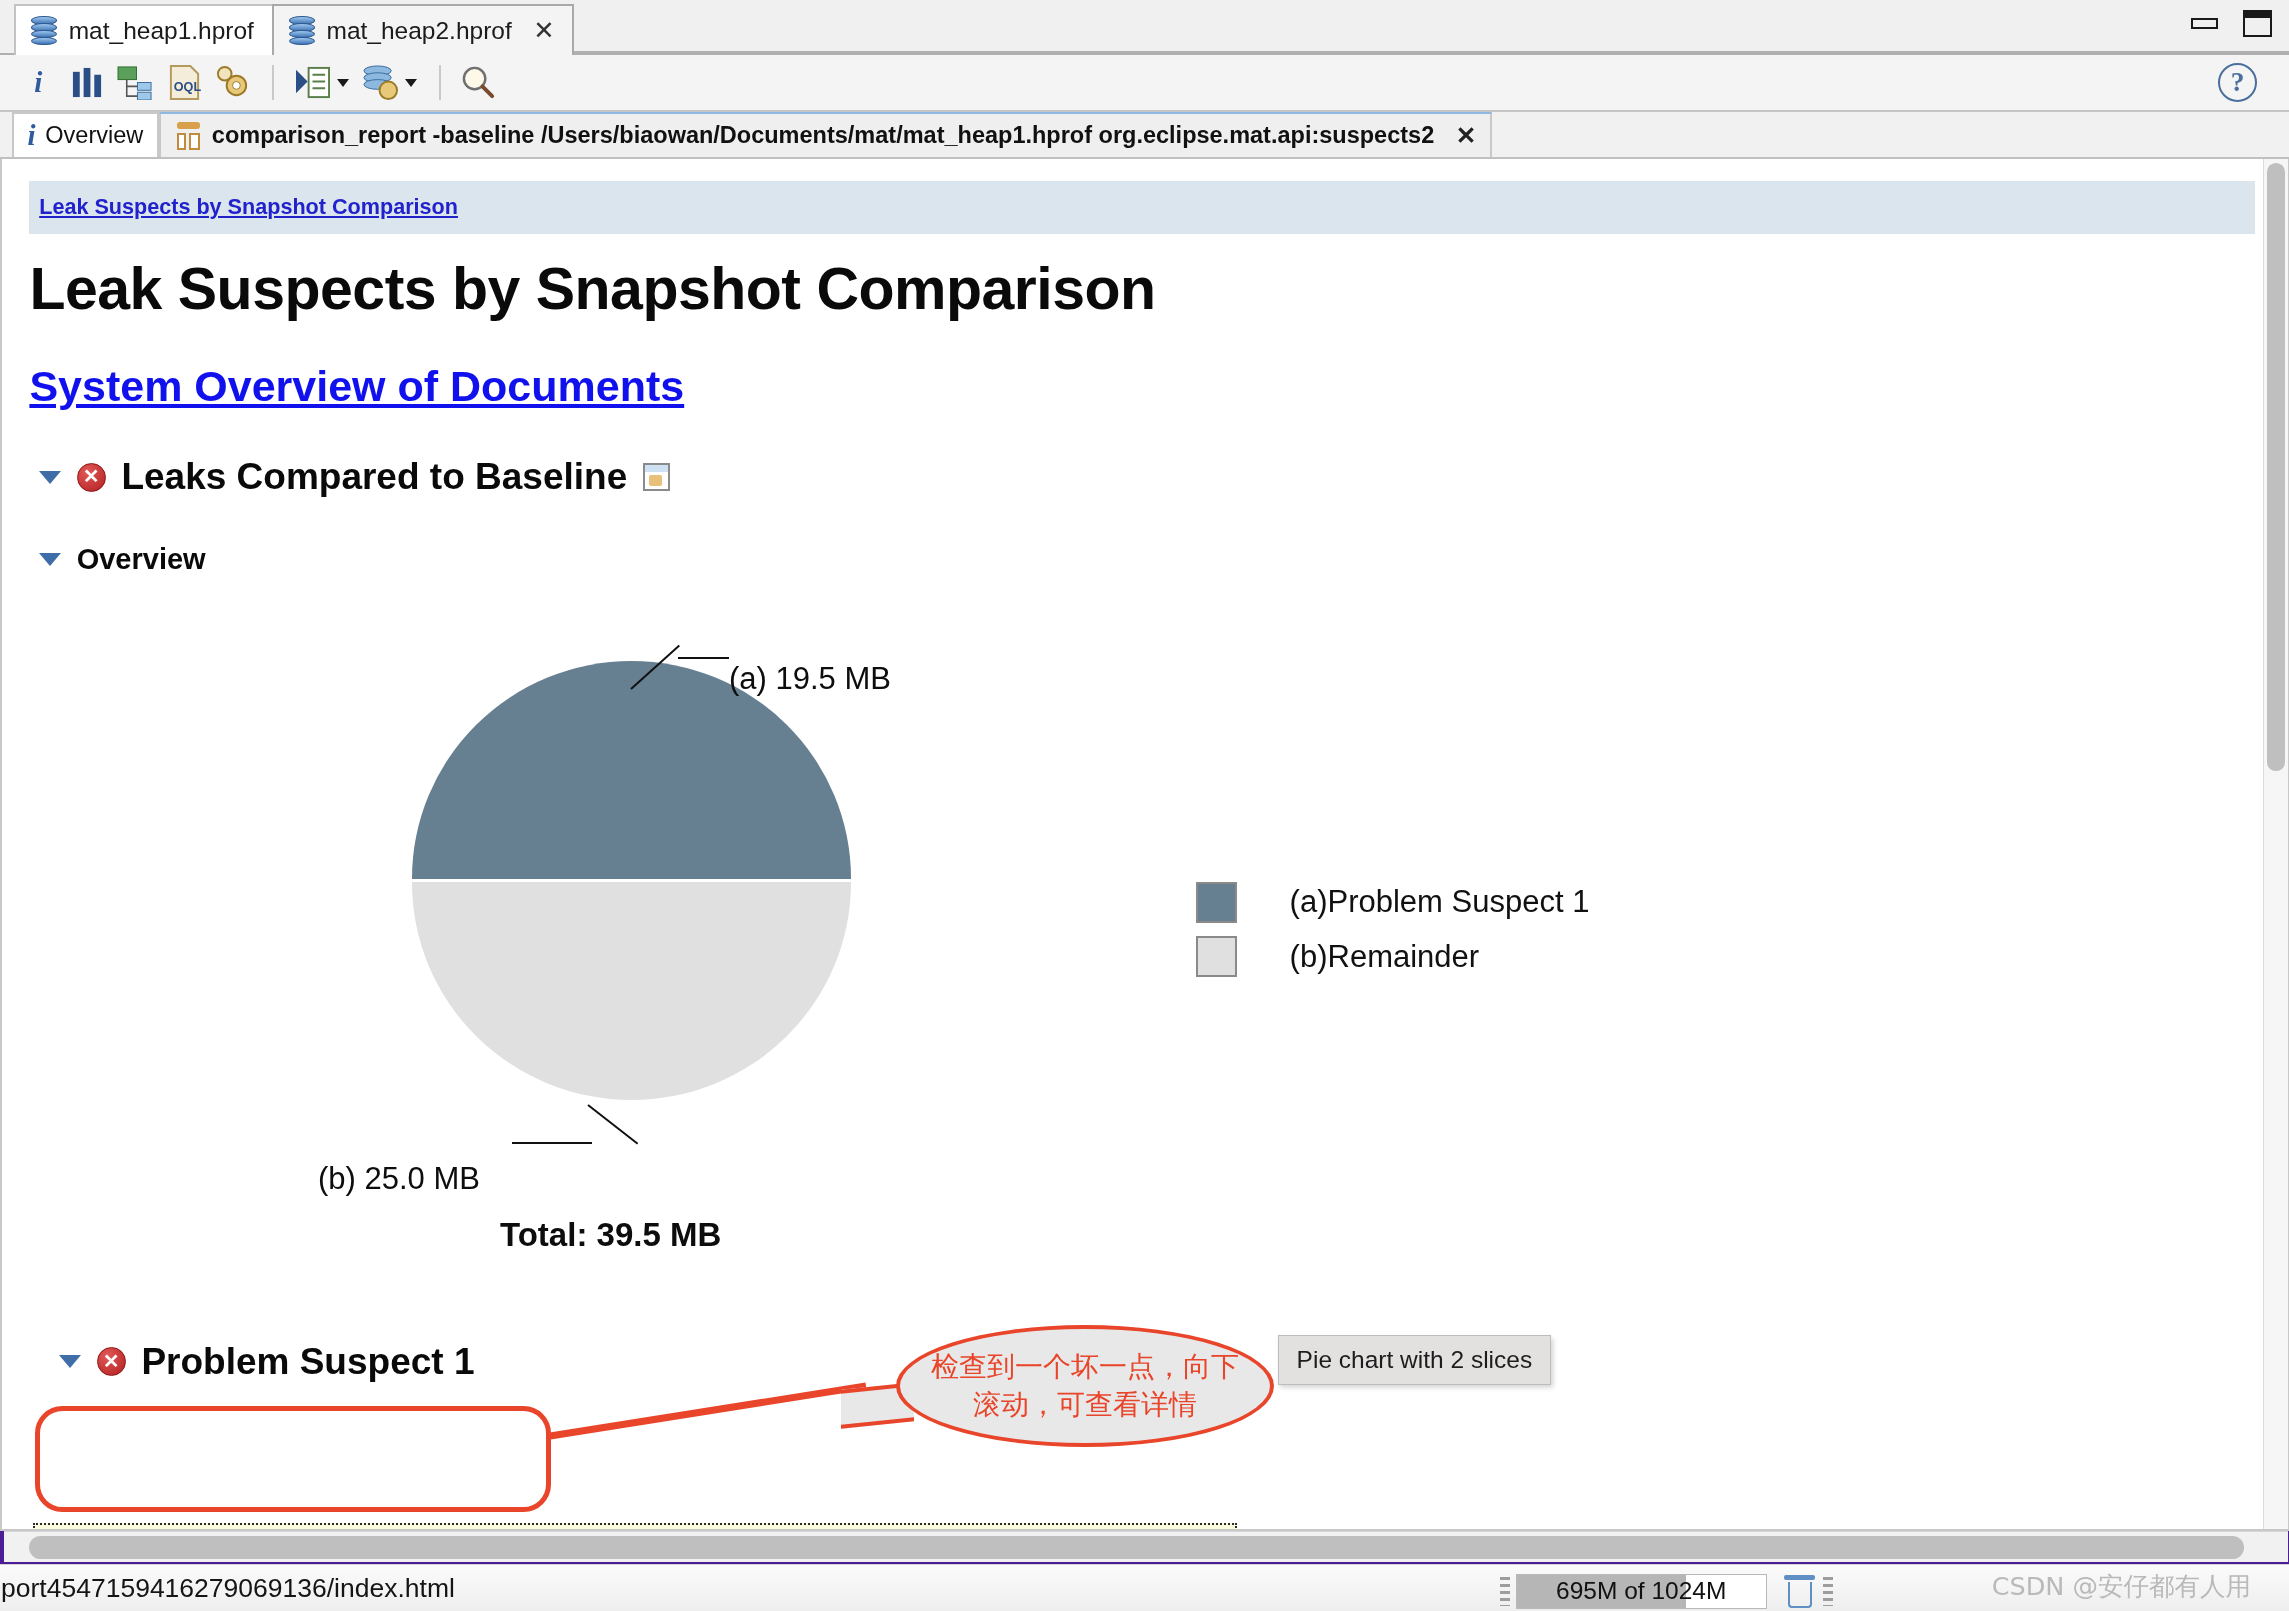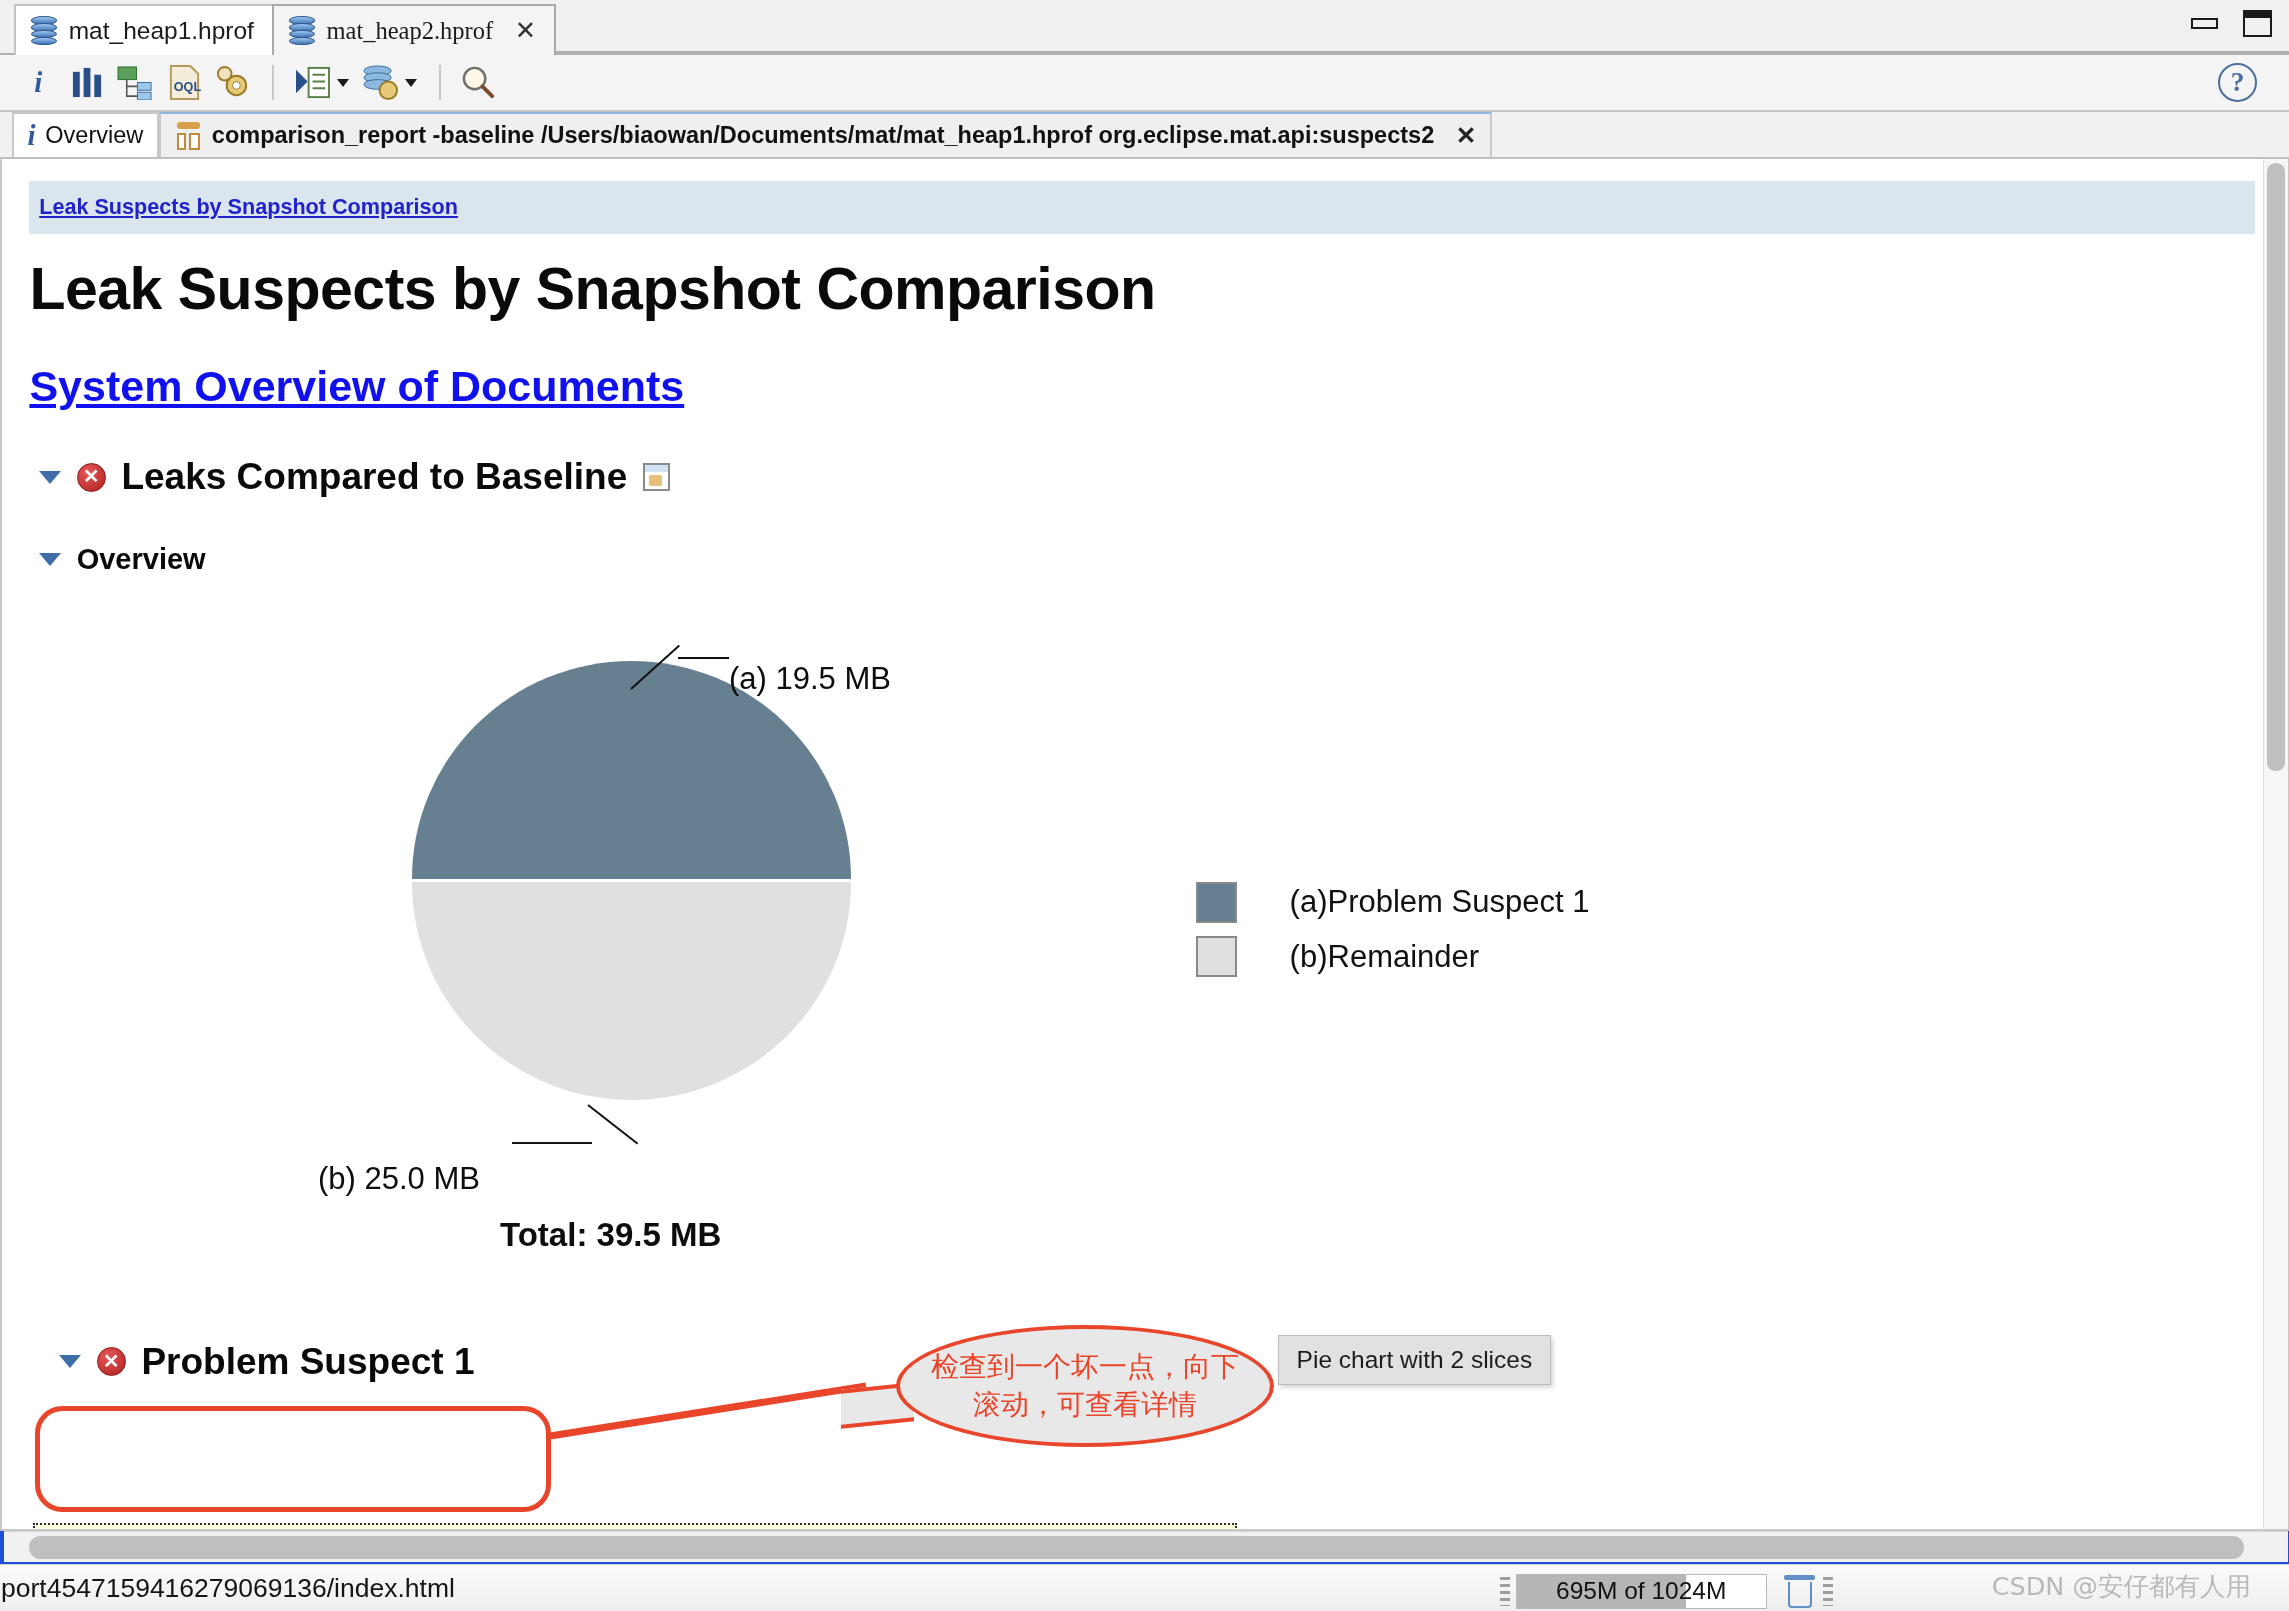--- a/index.html
+++ b/index.html
@@ -7,21 +7,21 @@
     width: 2290px; height: 1611px;
     font-family: "Liberation Sans", sans-serif;
     background: #ffffff;
     overflow: hidden;
   }
 
   
   .window {
     position: relative;
     width: 2290px; height: 1611px;
-    background: #1d4ed8;
+    background: #4c1d95;
     display: flex; flex-direction: column;
   }
 
   
   .tabbar {
     position: relative;
     height: 55px;
     background: #f0f0f0;
     border-bottom: 2px solid #b0b0b0;
     display: flex; align-items: flex-end;
@@ -42,21 +42,20 @@
   }
   .etab.inactive {
     background: #ffffff;
     border-color: #c3c3c3;
     margin-right: -2px;
   }
   .etab.active {
     background: #f4f4f4;
     border-color: #a9a9a9;
     z-index: 3;
-    font-family: Liberation Serif, serif;
   }
   .etab .close-x {
     font-size: 25.5px; color: #333; margin-left: 9.8px;
     line-height: 1; cursor: pointer;
   }
   .tabbar-fill {
     flex: 1; height: 51px;
     border-bottom: 2px solid #b0b0b0;
   }
 

